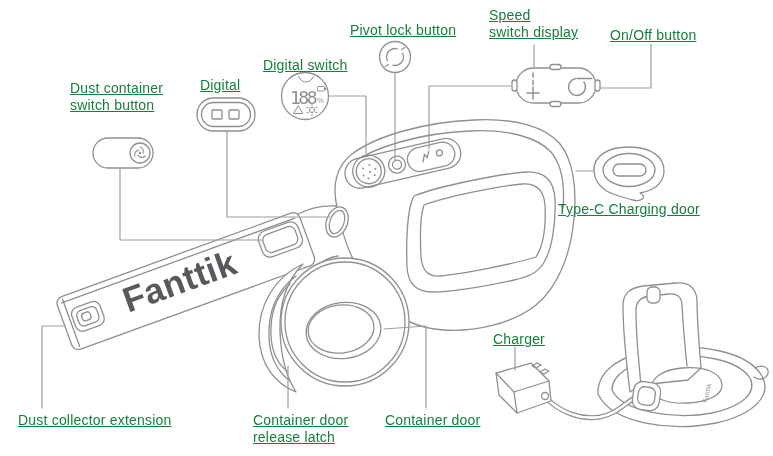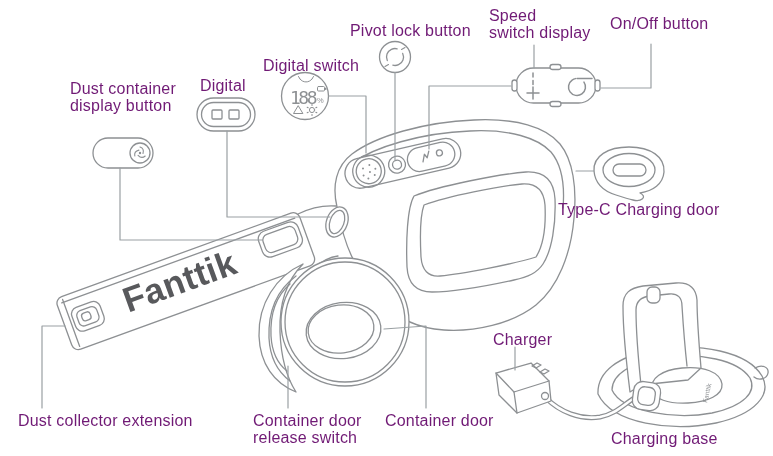--- a/index.html
+++ b/index.html
@@ -2,22 +2,22 @@
 <html><head>
 <meta charset="utf-8">
 <style>
   html,body{margin:0;padding:0;background:#fff;}
   .canvas{
     position:relative;width:773px;height:456px;background:#fff;
     font-family:"Liberation Sans",sans-serif;overflow:hidden;
   }
   .art{position:absolute;left:0;top:0;}
   .lbl{
-    position:absolute;color:#701a75;font-size:16px;line-height:17px;
-    letter-spacing:.2px;white-space:nowrap;
+    position:absolute;color:#15803d;font-size:14px;line-height:17px;
+    letter-spacing:.2px;white-space:nowrap;text-decoration:underline;
   }
 </style>
 </head>
 <body>
 
 <div class="canvas">
 
 <svg class="art" width="773" height="456" viewBox="0 0 773 456">
 
   <g fill="none" stroke="#8d9093" stroke-width="1.3" stroke-linecap="round" stroke-linejoin="round">
@@ -222,44 +222,43 @@
     <path d="M594,171 H576"></path>
     <path d="M65,326 H42 V408"></path>
     <path d="M288,366 V408"></path>
     <path d="M384,329 L426,326 V408"></path>
     <path d="M515,347 V370"></path>
   </g>
 </svg>
 
 <div class="lbl" style="left:70px;top:80px">
   <span>Dust container</span><br>
-  <span>display button</span>
+  <span>switch button</span>
 </div>
 
 <div class="lbl" style="left:200px;top:77px">Digital</div>
 
 <div class="lbl" style="left:263px;top:57px">Digital switch</div>
 
 <div class="lbl" style="left:350px;top:22px">Pivot lock button</div>
 
 <div class="lbl" style="left:489px;top:7px">
   <span>Speed</span><br>
   <span>switch display</span>
 </div>
 
-<div class="lbl" style="left:610px;top:15px">On/Off button</div>
+<div class="lbl" style="left:610px;top:27px">On/Off button</div>
 
 <div class="lbl" style="left:558px;top:201px">Type-C Charging door</div>
 
 <div class="lbl" style="left:493px;top:331px">Charger</div>
 
-<div class="lbl" style="left:611px;top:430px">Charging base</div>
 
 <div class="lbl" style="left:18px;top:412px">Dust collector extension</div>
 
 <div class="lbl" style="left:253px;top:412px">
   <span>Container door</span><br>
-  <span>release switch</span>
+  <span>release latch</span>
 </div>
 
 <div class="lbl" style="left:385px;top:412px">Container door</div>
 
 </div>
 
 </body></html>

